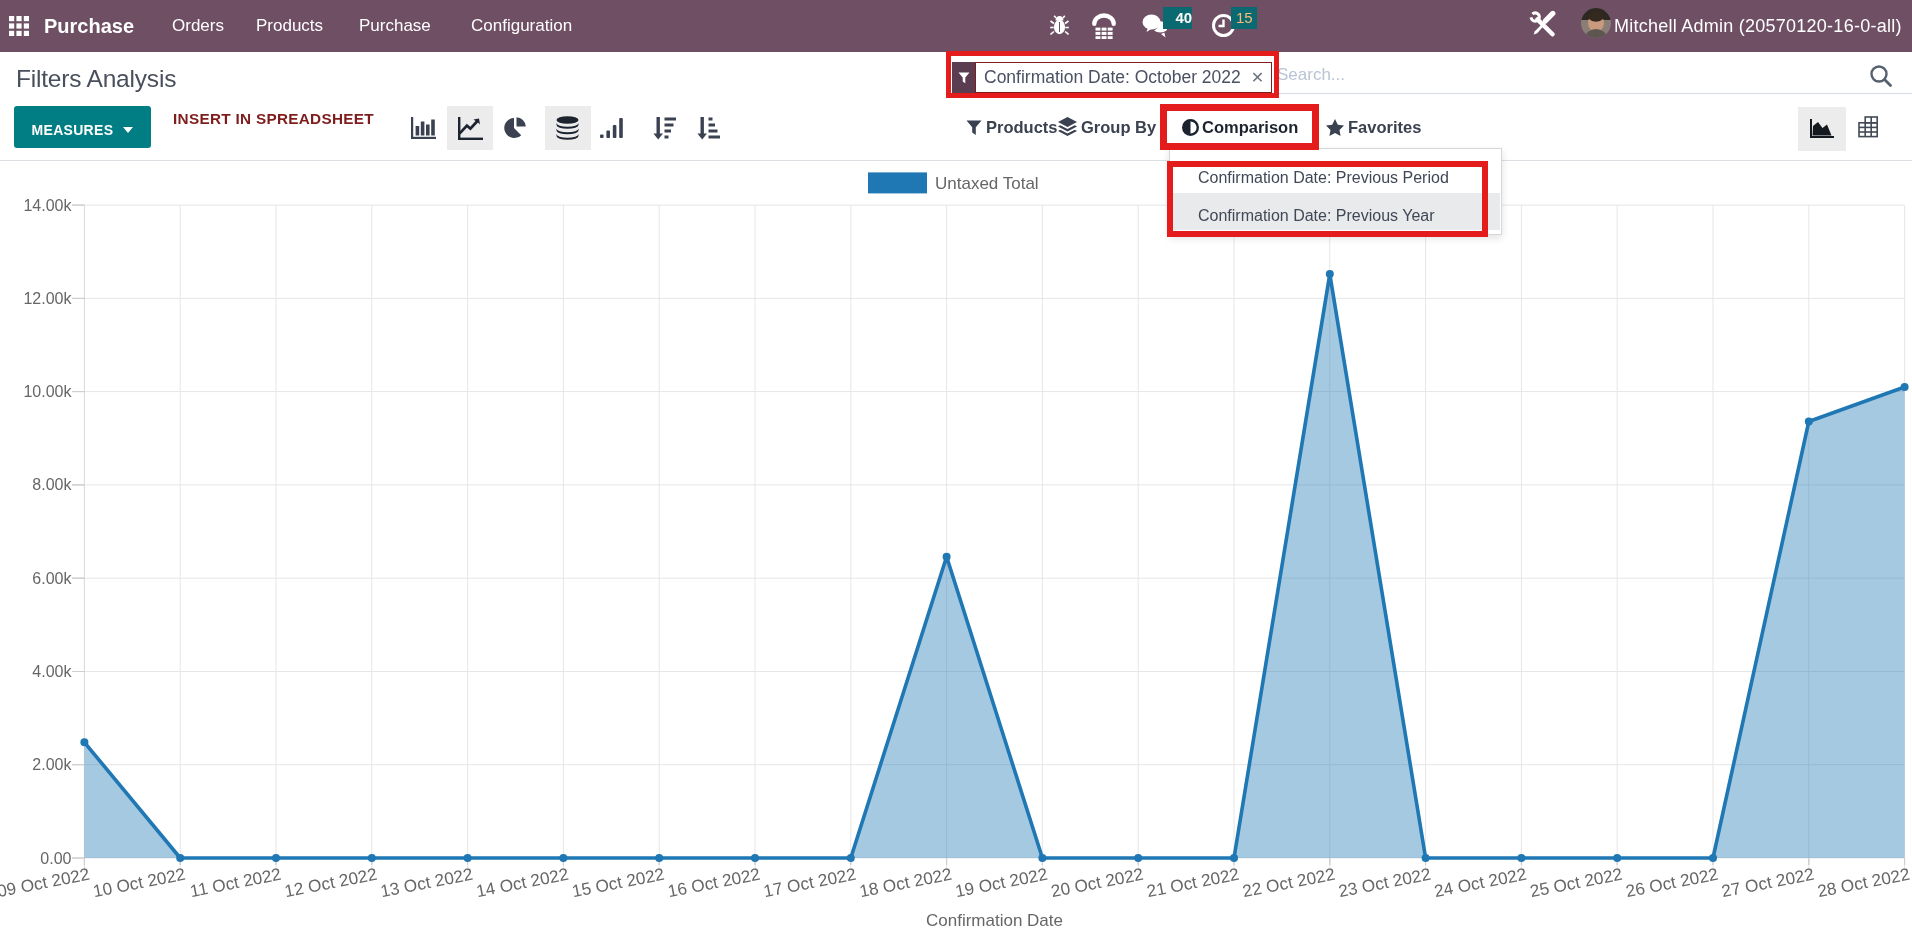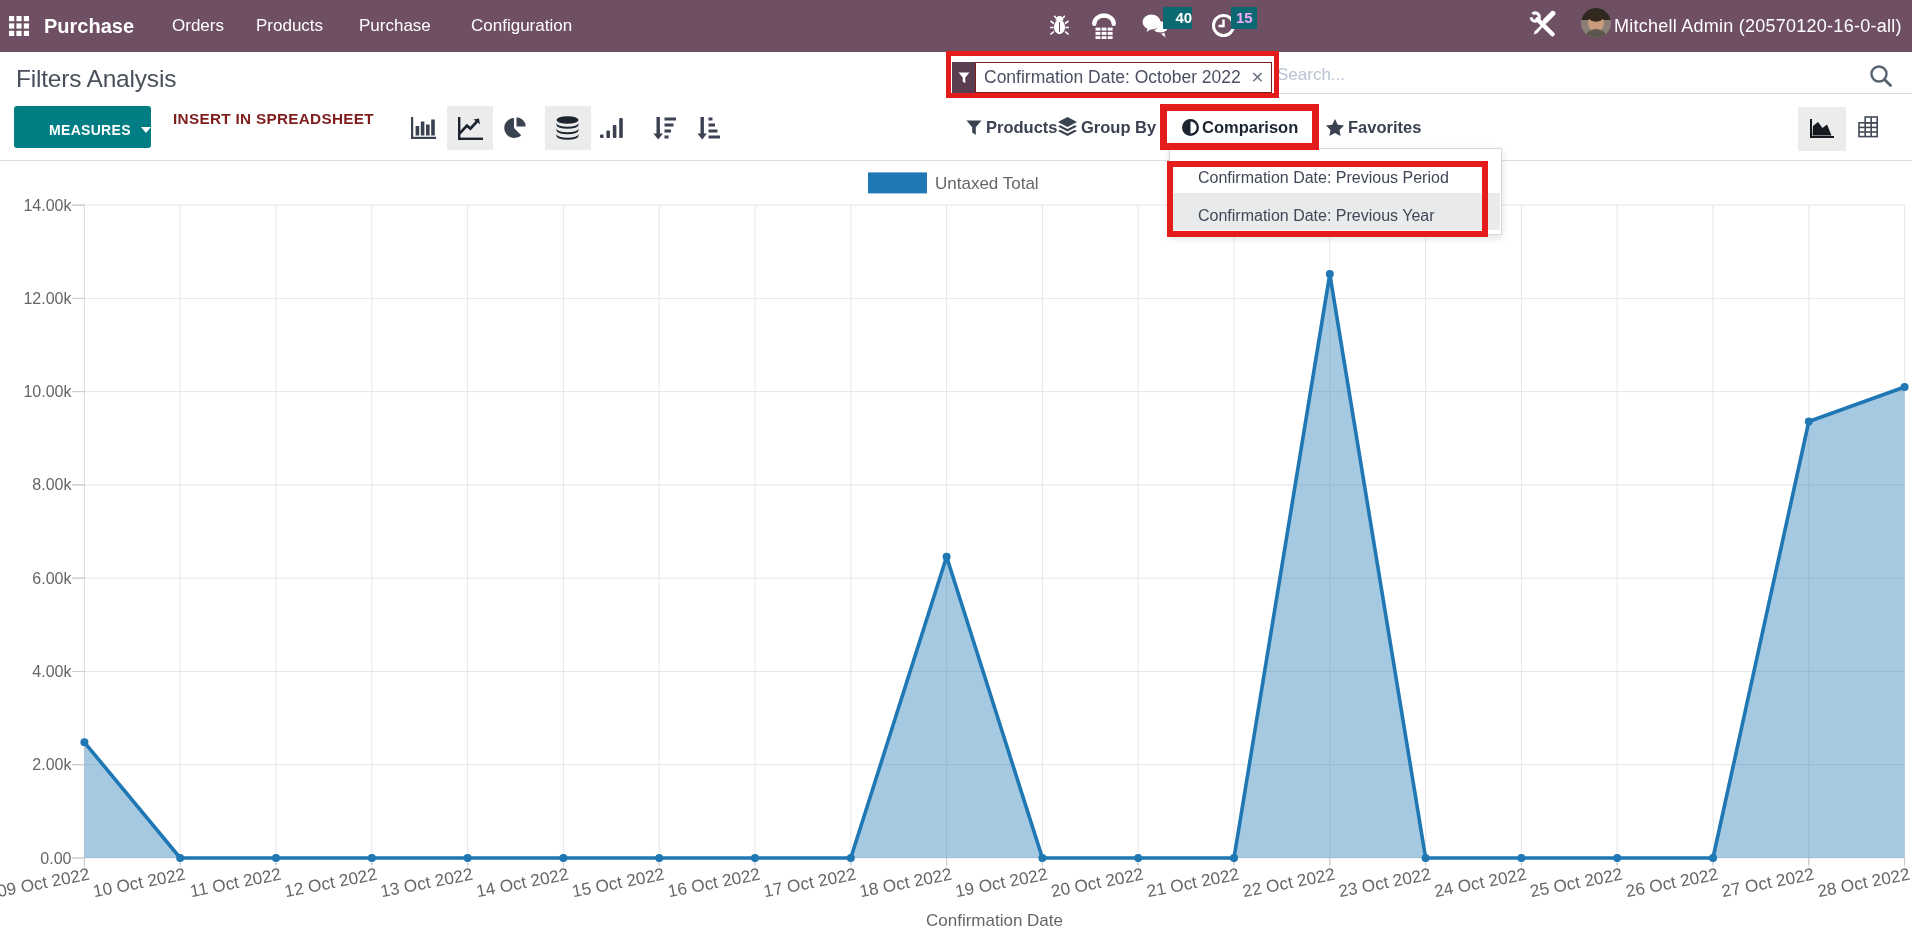--- a/index.html
+++ b/index.html
@@ -2,21 +2,21 @@
 <html><head>
 <meta charset="utf-8">
 <style>
 *{margin:0;padding:0;box-sizing:border-box}
 html,body{width:1912px;height:933px;overflow:hidden;background:#fff;font-family:"Liberation Sans",sans-serif;}
 .abs{position:absolute}
 #navbar{position:absolute;left:0;top:0;width:1912px;height:52px;background:#6e4f63;color:#fff;z-index:6}
 .nav-item{position:absolute;top:0;height:52px;line-height:52px;font-size:17px;color:#fff;white-space:nowrap}
 #title{position:absolute;left:16px;top:64.5px;font-size:24.5px;letter-spacing:-0.2px;color:#49505c;z-index:2}
 .redbox{position:absolute;border:5px solid #e51c1c;z-index:20}
-#measures{position:absolute;left:14px;top:106px;width:137px;height:42px;background:#017e84;border-radius:3px;color:#fff;font-weight:bold;font-size:14px;text-align:right;line-height:48px;letter-spacing:.3px;z-index:2}
+#measures{position:absolute;left:14px;top:106px;width:137px;height:42px;background:#017e84;border-radius:3px;color:#fff;font-weight:bold;font-size:14px;text-align:center;line-height:48px;letter-spacing:.3px;z-index:2}
 #insert{position:absolute;left:173px;top:98px;height:42px;line-height:42px;color:#7f1d1d;font-weight:bold;font-size:15.3px;letter-spacing:.3px;z-index:2}
 .icobtn{position:absolute;top:106px;width:46px;height:44px;display:flex;align-items:center;justify-content:center;z-index:2}
 .icobtn.active{background:#ececed}
 .srchbtn{position:absolute;top:104px;height:46px;line-height:46px;font-size:16.5px;font-weight:bold;color:#3a4150;white-space:nowrap;z-index:2}
 #ctrl-border{position:absolute;left:0;top:160px;width:1912px;height:1px;background:#dbdee2;z-index:1}
 #search-underline{position:absolute;left:946px;top:93px;width:966px;height:1px;background:#d6dce3;z-index:2}
 #facet{position:absolute;left:952px;top:62px;height:31px;z-index:3;display:flex}
 #facet-icon{width:23px;height:31px;background:#5b3d52;display:flex;align-items:center;justify-content:center}
 #facet-box{height:31px;border:1px solid #7f1d1d;background:#fff;font-size:17.5px;color:#4b5163;line-height:29px;padding:0 7px 0 8px;white-space:nowrap}
 #facet-box .x{color:#6b7280;font-size:16px;margin-left:10px}
@@ -83,21 +83,21 @@
         <path d="M6 14 l-1.5 5 l5.5-3.5 z"></path>
         <path d="M12 17.5 a8.5 6.5 0 0 0 12.5 0 a8.5 6.5 0 0 0 -9-9.3 a9 7.4 0 0 1 -3.5 9.3"></path>
         <path d="M19 21 l4.5 3.5 l-1.2-5 z"></path>
       </g>
     </svg>
   <div class="abs" style="left:1162.7px;top:7px;width:29.5px;height:22px;background:#0b6a71;color:#fff;font-size:15px;font-weight:bold;text-align:right;line-height:22px">40</div>
   <svg class="abs" style="left:1212px;top:14px" width="23" height="23" viewBox="0 0 23 23">
       <circle cx="11.5" cy="11.5" r="10" fill="none" stroke="#fff" stroke-width="3"></circle>
       <path d="M11.5 5.5 V12 H6.5" fill="none" stroke="#fff" stroke-width="2.4"></path>
     </svg>
-  <div class="abs" style="left:1231.3px;top:7px;width:26px;height:22px;background:#0b6a71;color:#f0abfc;font-size:15px;font-weight:bold;text-align:center;line-height:22px">15</div>
+  <div class="abs" style="left:1231.3px;top:7px;width:26px;height:22px;background:#0b6a71;color:#fdba74;font-size:15px;font-weight:normal;text-align:center;line-height:22px">15</div>
   <svg class="abs" style="left:1529px;top:10px" width="28" height="27" viewBox="0 0 28 27">
       <circle cx="6.2" cy="7" r="4.1" stroke="#fff" stroke-width="3.1" fill="none"></circle>
       <path d="M6.2 7 L0.2 0.6 L-1.5 7.5 Z" fill="#6e4f63"></path>
       <path d="M8.5 9.4 L23.5 24.3" stroke="#fff" stroke-width="4.4" stroke-linecap="round" fill="none"></path>
       <path d="M23.8 3.4 L16.4 10.8" stroke="#fff" stroke-width="5.2" stroke-linecap="round" fill="none"></path>
       <path d="M15.6 11.4 L17.2 13.0 L8.2 23.2 L4.6 24.6 L5.8 21.2 Z" fill="#fff"></path>
     </svg>
   <svg class="abs" style="left:1581px;top:8px" width="30" height="30" viewBox="0 0 30 30">
       <defs>
         <clipPath id="avc">

